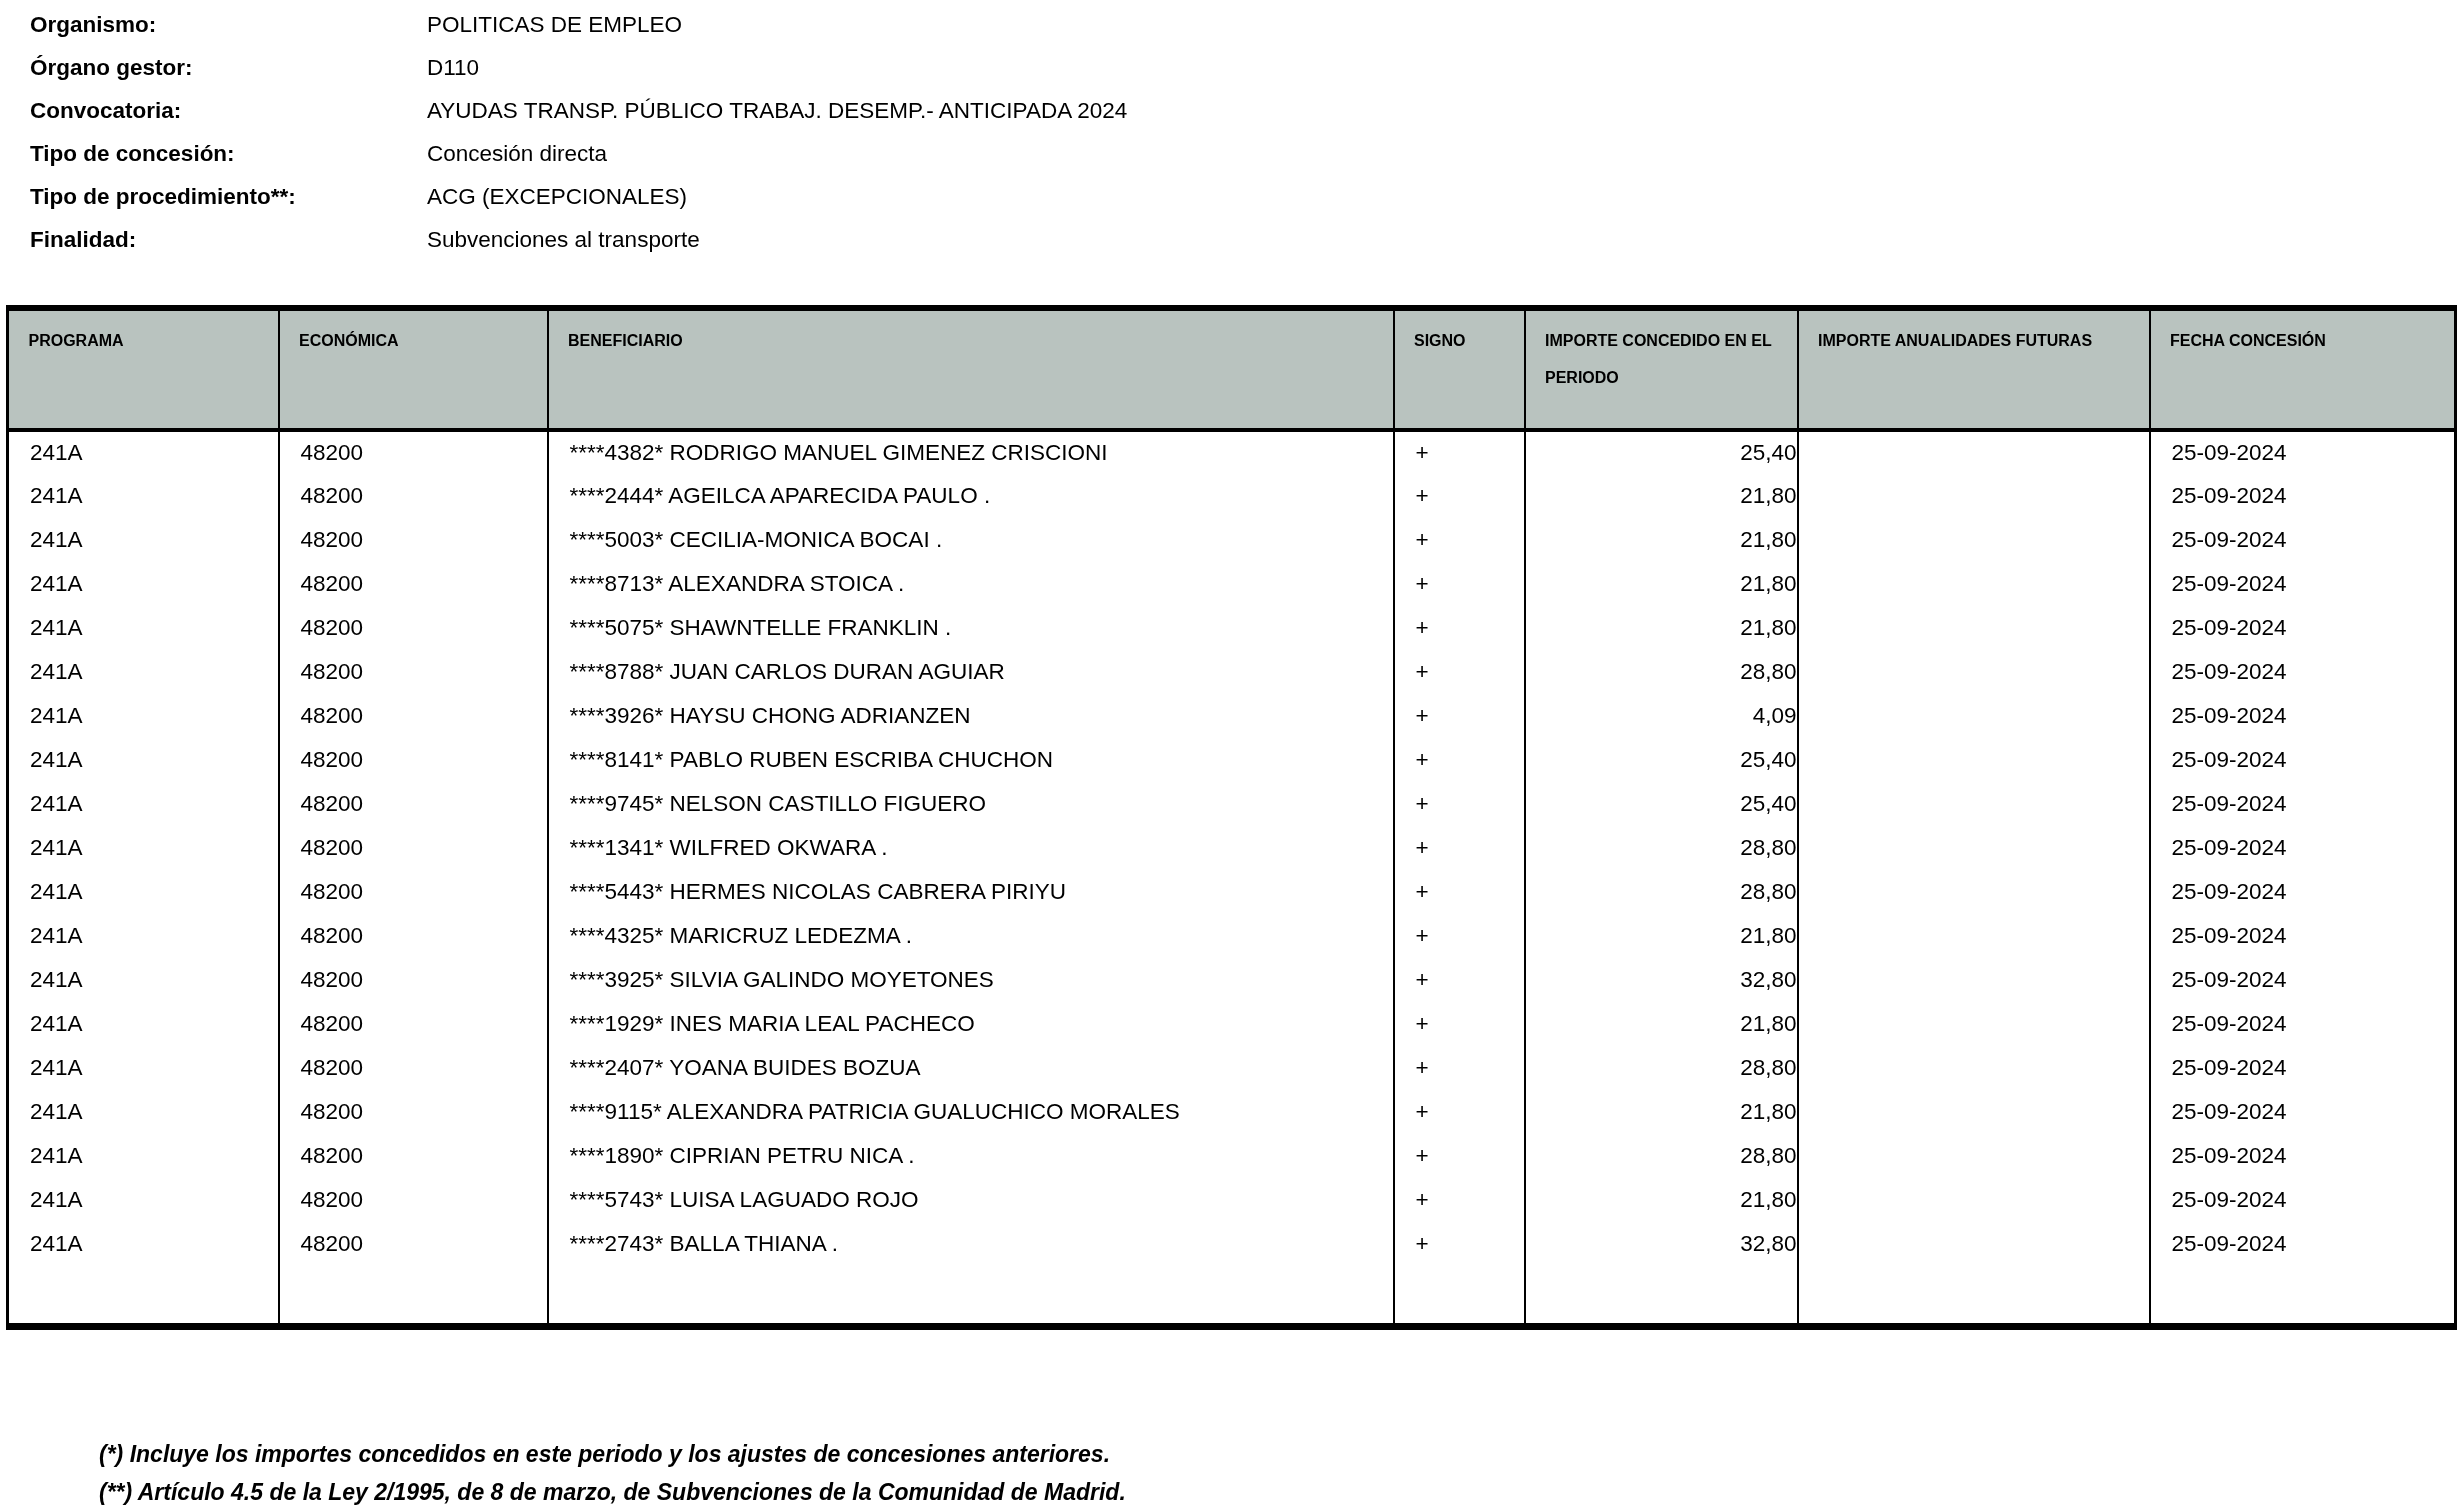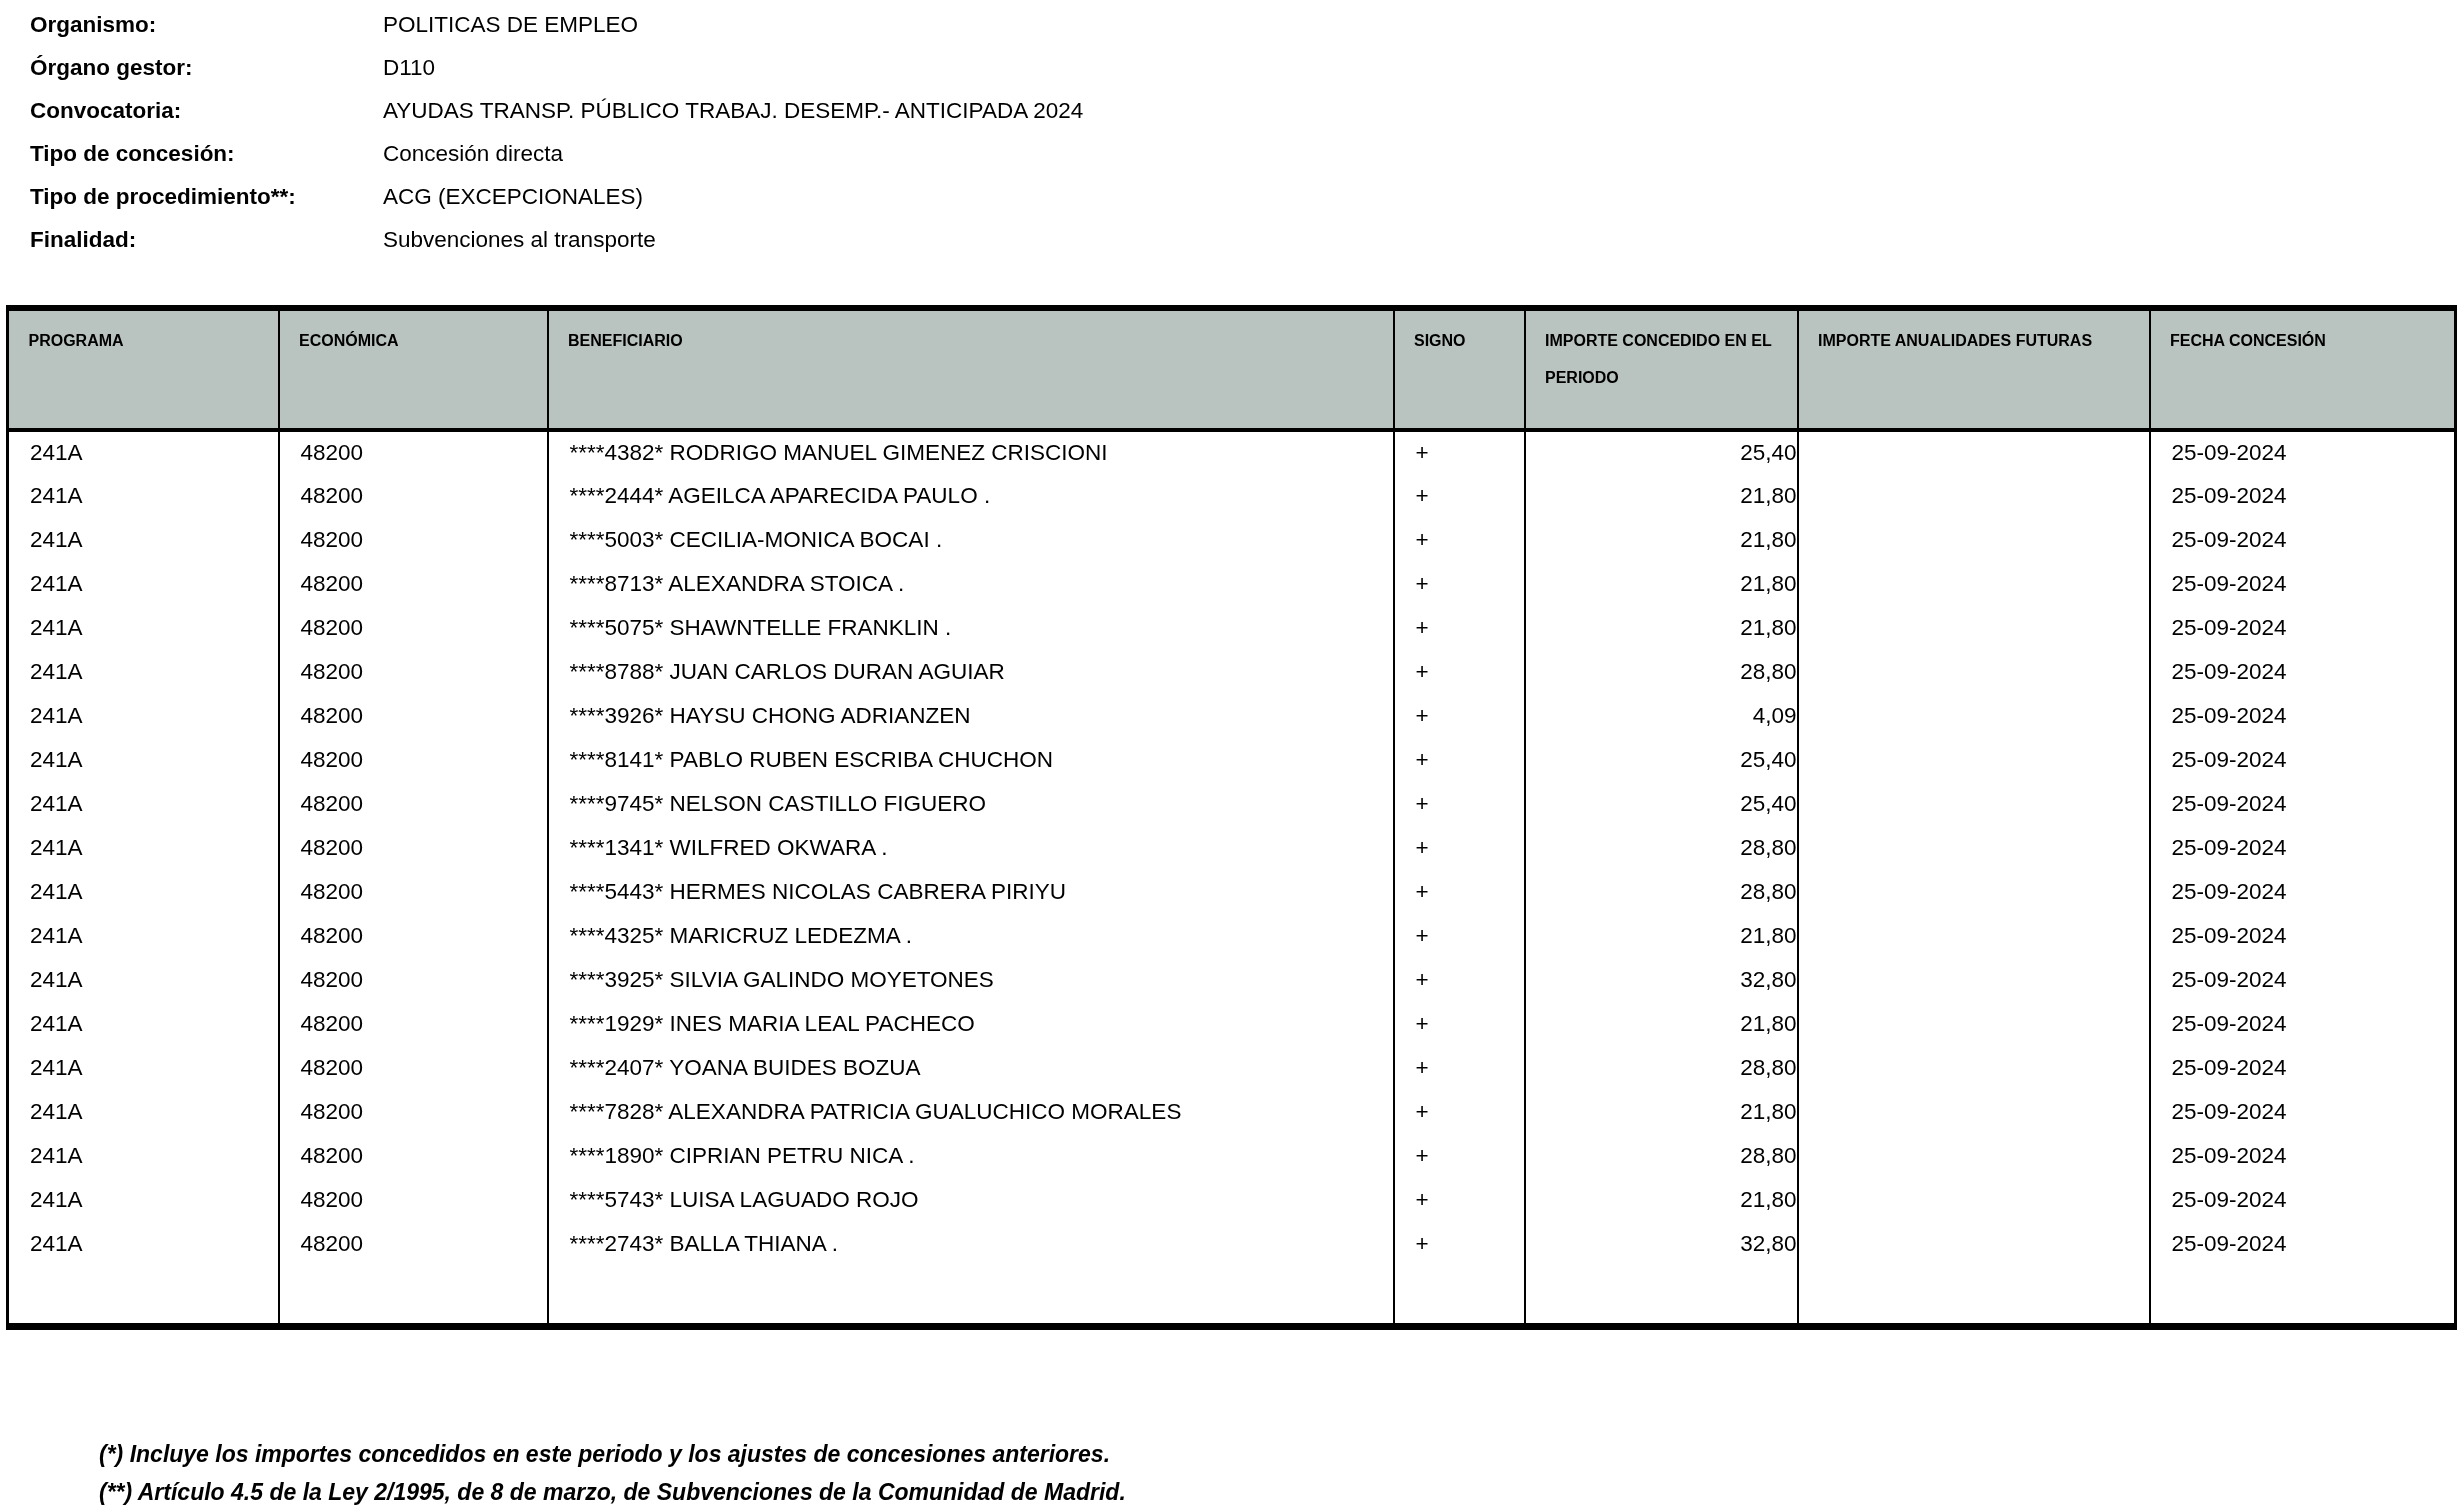--- a/index.html
+++ b/index.html
@@ -17,20 +17,21 @@
     overflow: hidden;
   }
   
   .meta {
     margin: 3px 0 0 30px;
   }
   .meta-row {
     display: flex;
     align-items: center;
     height: 43px;
+    gap: 44px;
   }
   .meta-label {
     width: 353px;
     flex: 0 0 353px;
     font-size: 22.5px;
     font-weight: bold;
     white-space: nowrap;
   }
   .meta-value {
     font-size: 22.5px;
@@ -278,21 +279,21 @@
           <td class="col-economica">48200</td>
           <td class="col-beneficiario">****2407* YOANA BUIDES BOZUA</td>
           <td class="col-signo">+</td>
           <td class="col-importe">28,80</td>
           <td class="col-anualidades"></td>
           <td class="col-fecha">25-09-2024</td>
         </tr>
         <tr>
           <td class="col-programa">241A</td>
           <td class="col-economica">48200</td>
-          <td class="col-beneficiario">****7828* ALEXANDRA PATRICIA GUALUCHICO MORALES</td>
+          <td class="col-beneficiario">****9115* ALEXANDRA PATRICIA GUALUCHICO MORALES</td>
           <td class="col-signo">+</td>
           <td class="col-importe">21,80</td>
           <td class="col-anualidades"></td>
           <td class="col-fecha">25-09-2024</td>
         </tr>
         <tr>
           <td class="col-programa">241A</td>
           <td class="col-economica">48200</td>
           <td class="col-beneficiario">****1890* CIPRIAN PETRU NICA .</td>
           <td class="col-signo">+</td>

